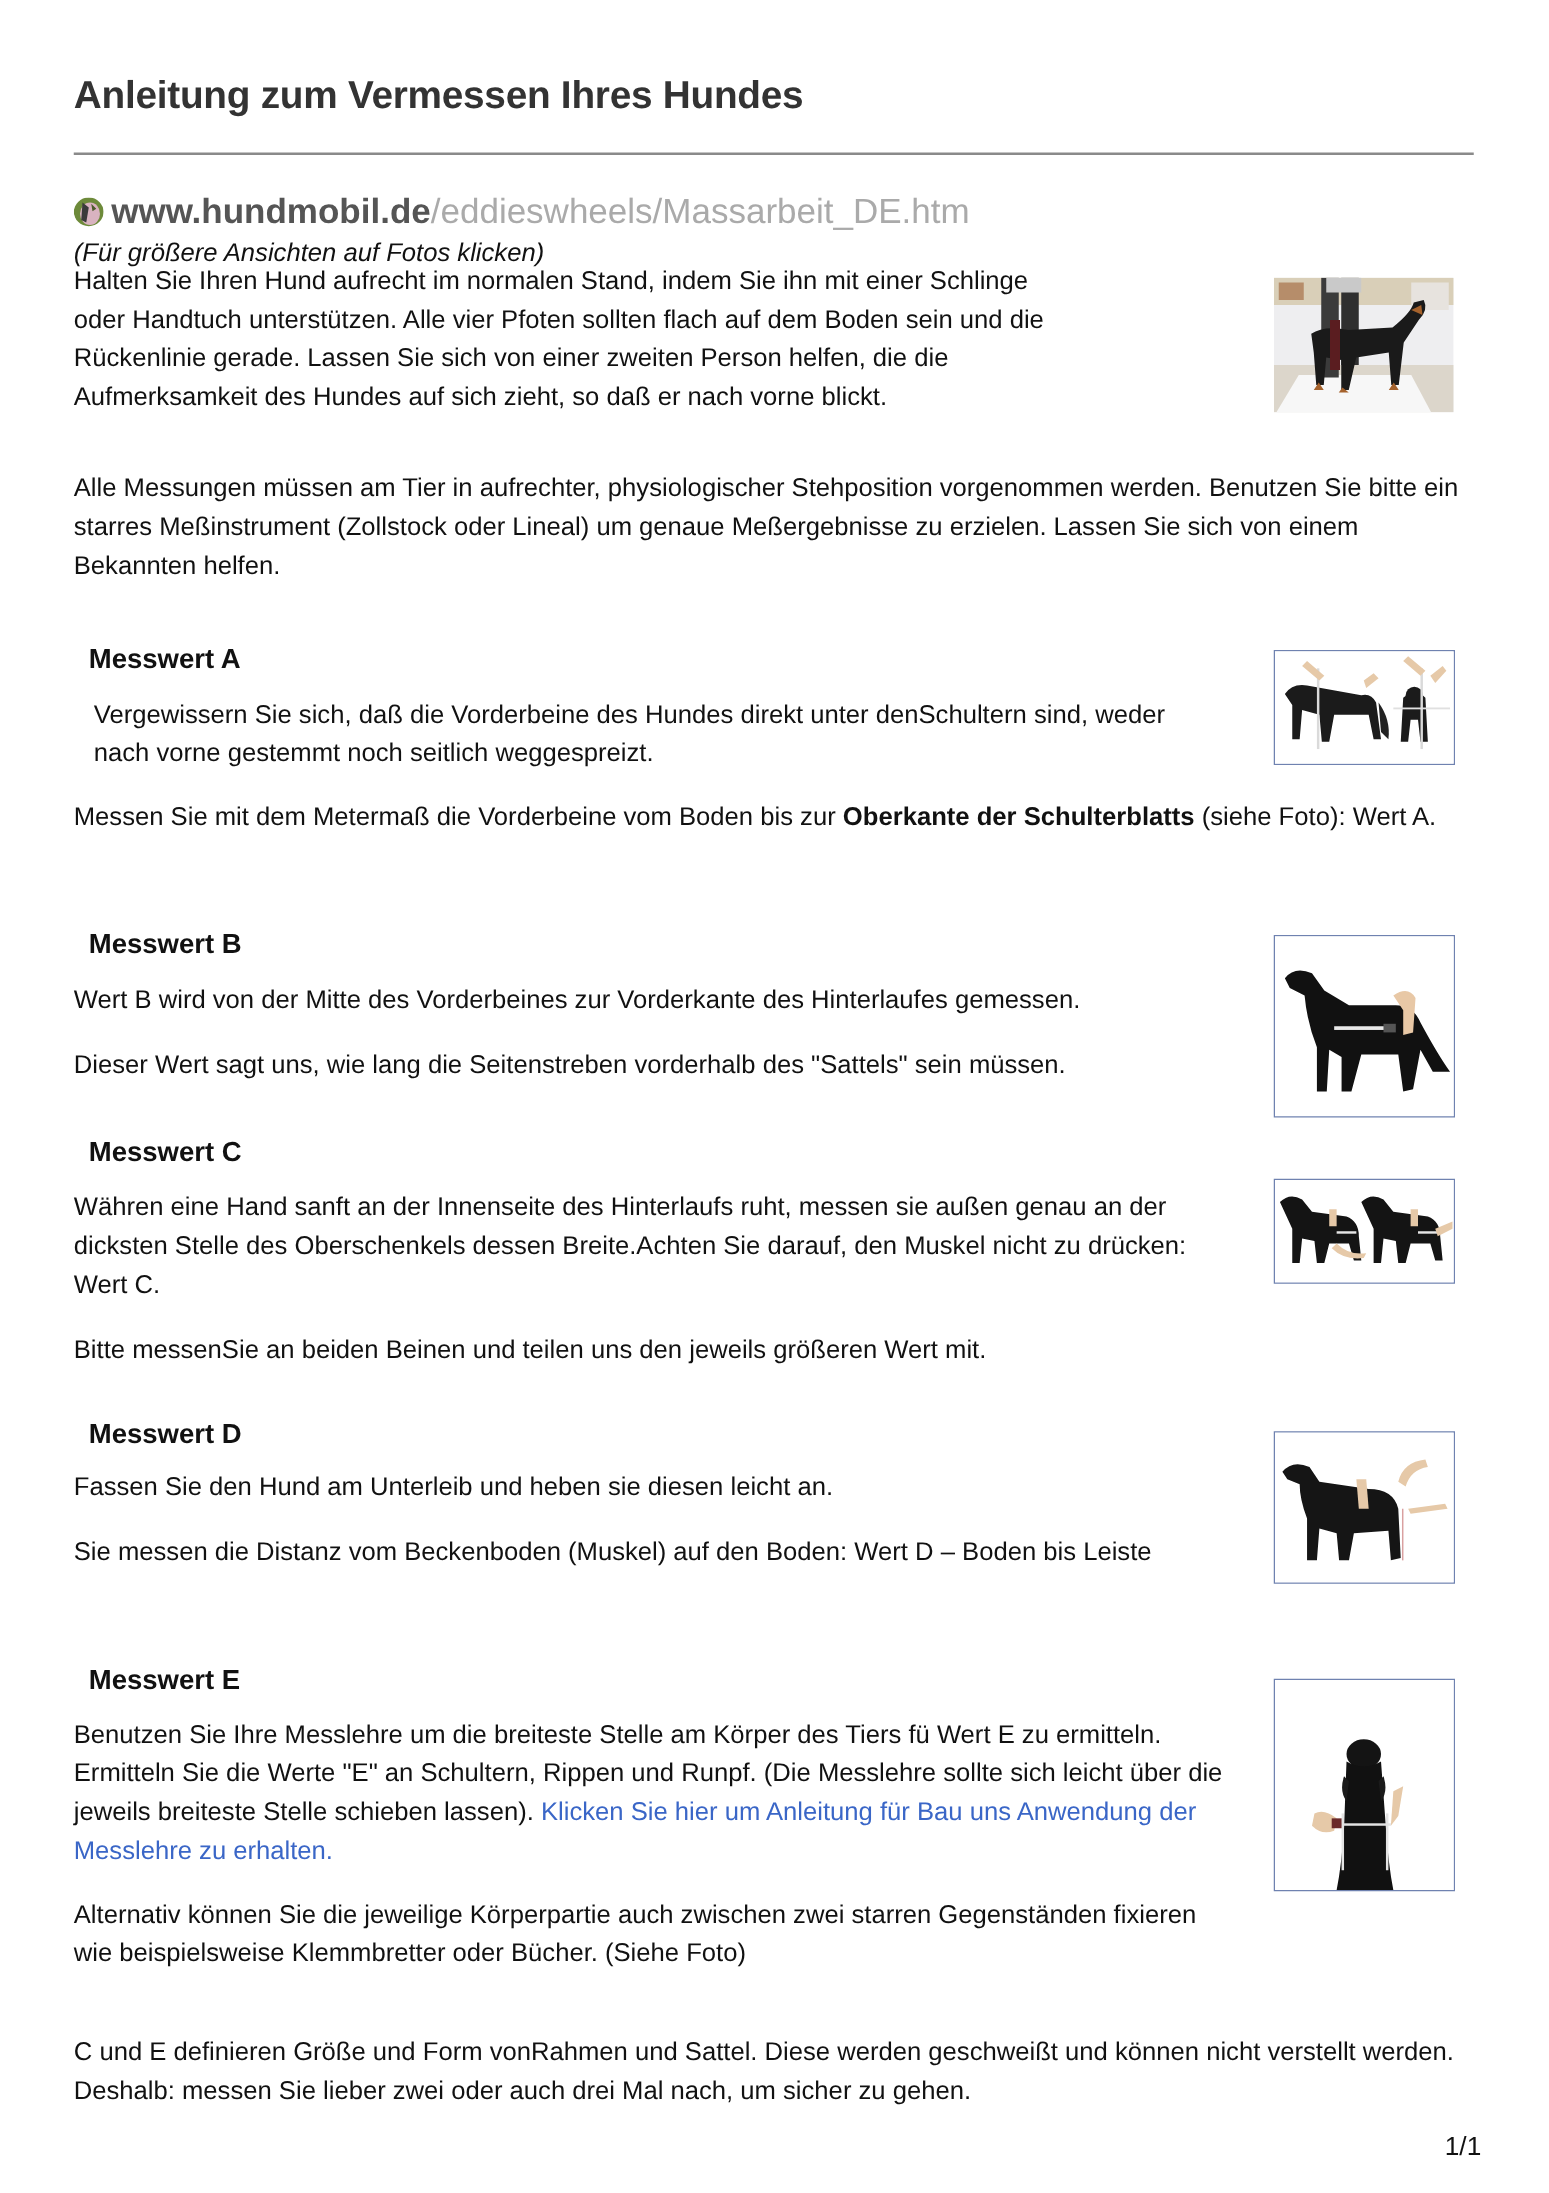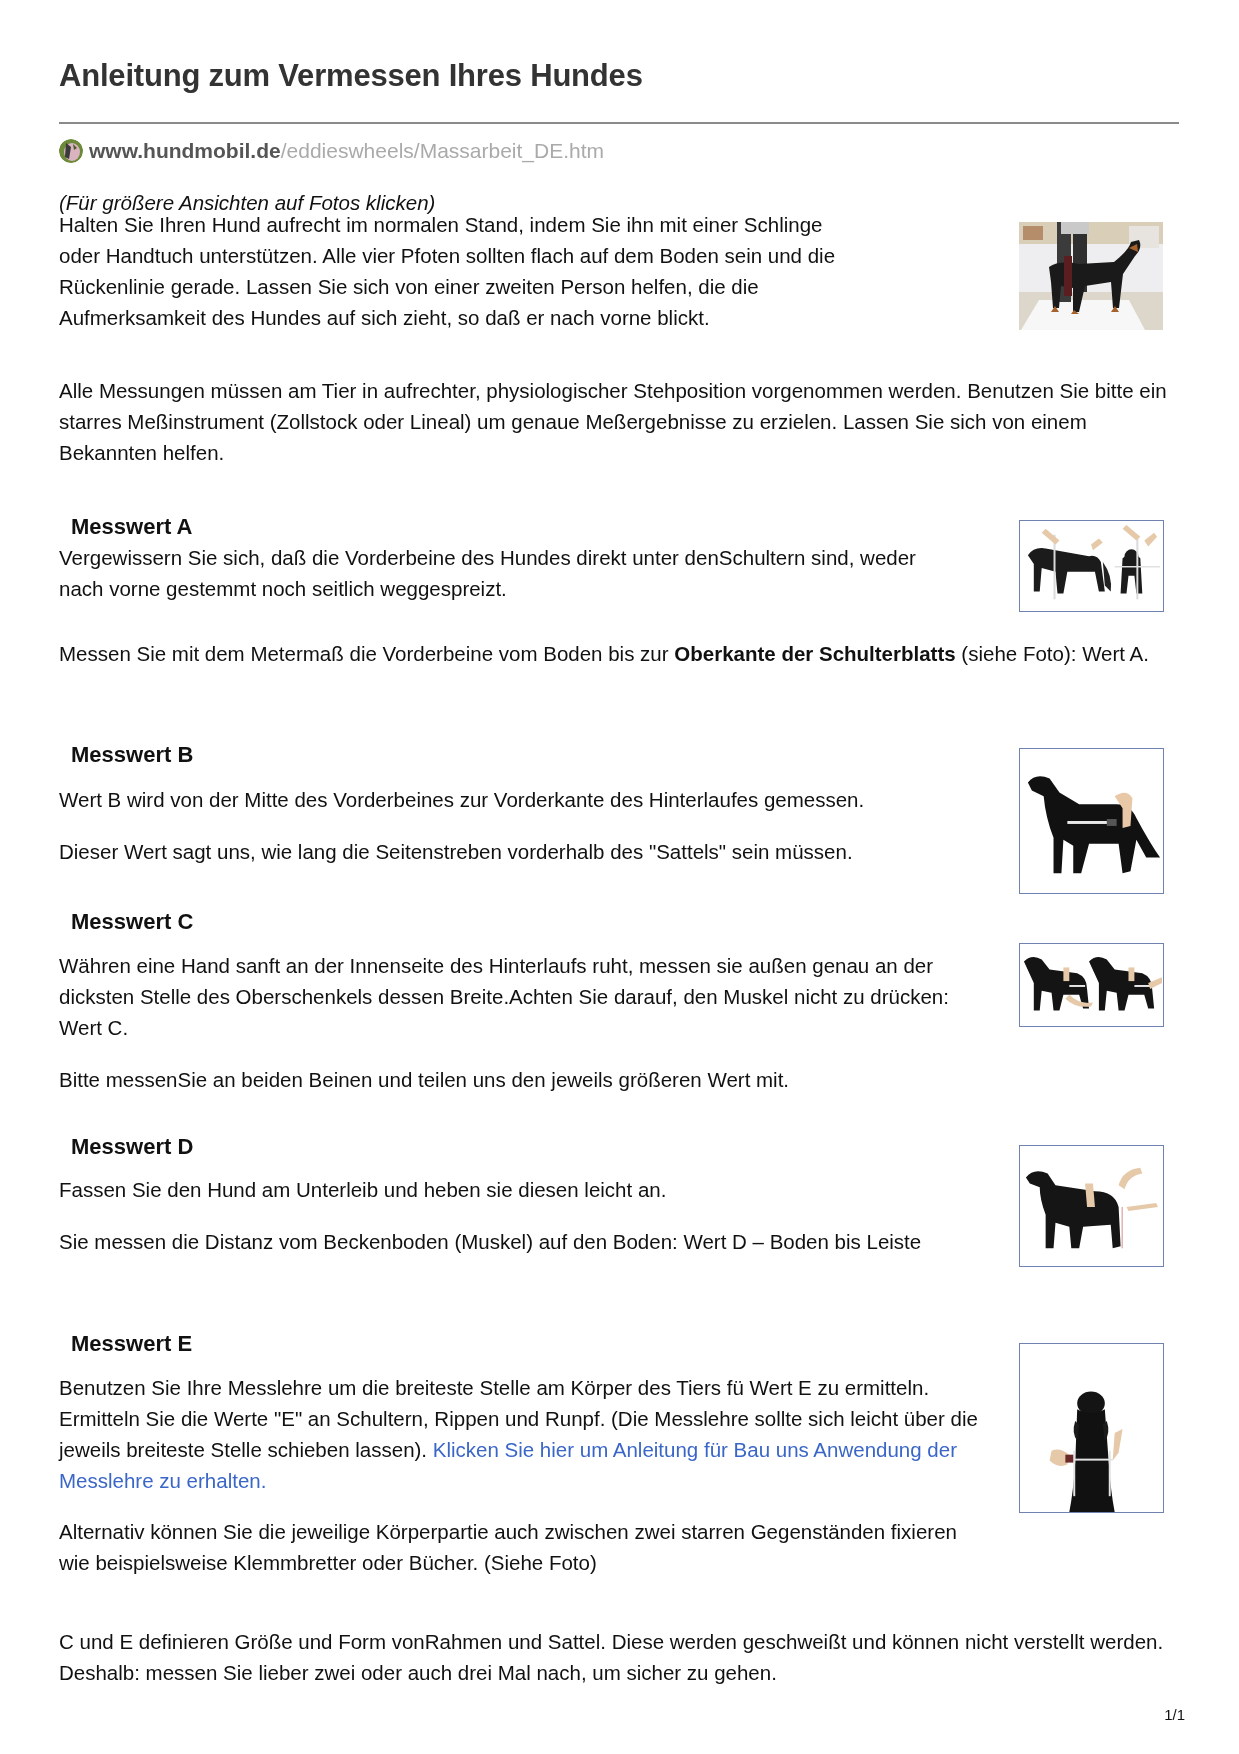--- a/index.html
+++ b/index.html
@@ -36,25 +36,25 @@
       position: absolute;
       left: 0;
       top: 122px;
       width: 1120px;
       height: 0;
       border-top: 2px solid #8a8a8a;
     }
     .source {
       position: absolute;
       left: 0;
-      top: 138px;
+      top: 156px;
       height: 26px;
       display: flex;
       align-items: center;
-      font-size: 21px;
+      font-size: 28px;
       white-space: nowrap;
     }
     .favicon {
       width: 24px;
       height: 24px;
       border-radius: 50%;
       margin-right: 6px;
       overflow: hidden;
       display: inline-block;
     }
@@ -98,21 +98,21 @@
     }
     .photo svg {
       width: 100%;
       height: 100%;
       display: block;
     }
     .page-number {
       position: absolute;
       right: 54px;
       top: 1706px;
-      font-size: 15px;
+      font-size: 21px;
       color: #111111;
     }
   </style>
 </head>
 <body>
 
 <div class="page">
 
   <h1 class="title">Anleitung zum Vermessen Ihres Hundes</h1>
   <div class="title-rule"></div>
@@ -147,21 +147,21 @@
       <path d="M30 45 Q40 38 60 42 L95 40 Q110 28 112 20 L120 18 Q124 26 116 34 L104 52 L100 86 L94 86 L92 60 L66 64 L60 90 L54 90 L54 66 L42 64 L40 86 L34 86 L32 60 Z" fill="#1a1a1a"></path>
       <path d="M96 84 L100 90 L92 90 Z M36 84 L40 90 L32 90 Z M55 88 L60 92 L52 92 Z" fill="#a5622c"></path>
       <path d="M110 26 L118 22 L119 30 Z" fill="#a5622c"></path>
       <rect x="45" y="34" width="8" height="40" fill="#5a1d20"></rect>
     </svg>
   </div>
 
   <p class="text" style="top:375px; width:1120px;">Alle Messungen müssen am Tier in aufrechter, physiologischer Stehposition vorgenommen werden. Benutzen Sie bitte ein starres Meßinstrument (Zollstock oder Lineal) um genaue Meßergebnisse zu erzielen. Lassen Sie sich von einem Bekannten helfen.</p>
 
   <h2 class="heading" style="top:502px;">Messwert A</h2>
-  <p class="text" style="top:542px; width:880px;">Vergewissern Sie sich, daß die Vorderbeine des Hundes direkt unter denSchultern sind, weder nach vorne gestemmt noch seitlich weggespreizt.</p>
+  <p class="text" style="top:556px; width:880px;margin-left:16px;">Vergewissern Sie sich, daß die Vorderbeine des Hundes direkt unter denSchultern sind, weder nach vorne gestemmt noch seitlich weggespreizt.</p>
   <p class="text" style="top:638px; width:1120px;"><span>Messen Sie mit dem Metermaß die Vorderbeine vom Boden bis zur </span><b>Oberkante der Schulterblatts</b><span> (siehe Foto): Wert A.</span></p>
 
   <div class="photo framed" style="left:960px; top:520px; width:145px; height:92px;">
     <svg viewBox="0 0 145 92" preserveAspectRatio="none">
       <rect width="145" height="92" fill="#ffffff"></rect>
       <path d="M8 35 Q14 26 26 28 L70 36 Q78 34 82 42 L86 72 L80 72 L76 52 L48 52 L44 74 L38 74 L36 52 L22 48 L20 72 L14 72 L14 44 Z" fill="#1b1b1b"></path>
       <path d="M84 42 Q94 56 92 72 L86 66 Z" fill="#222"></path>
       <rect x="34" y="14" width="2" height="66" fill="#dadada"></rect>
       <path d="M26 8 L40 20 L36 24 L22 12 Z" fill="#e6c9a8"></path>
       <path d="M72 24 L80 18 L84 22 L74 30 Z" fill="#e6c9a8"></path>

